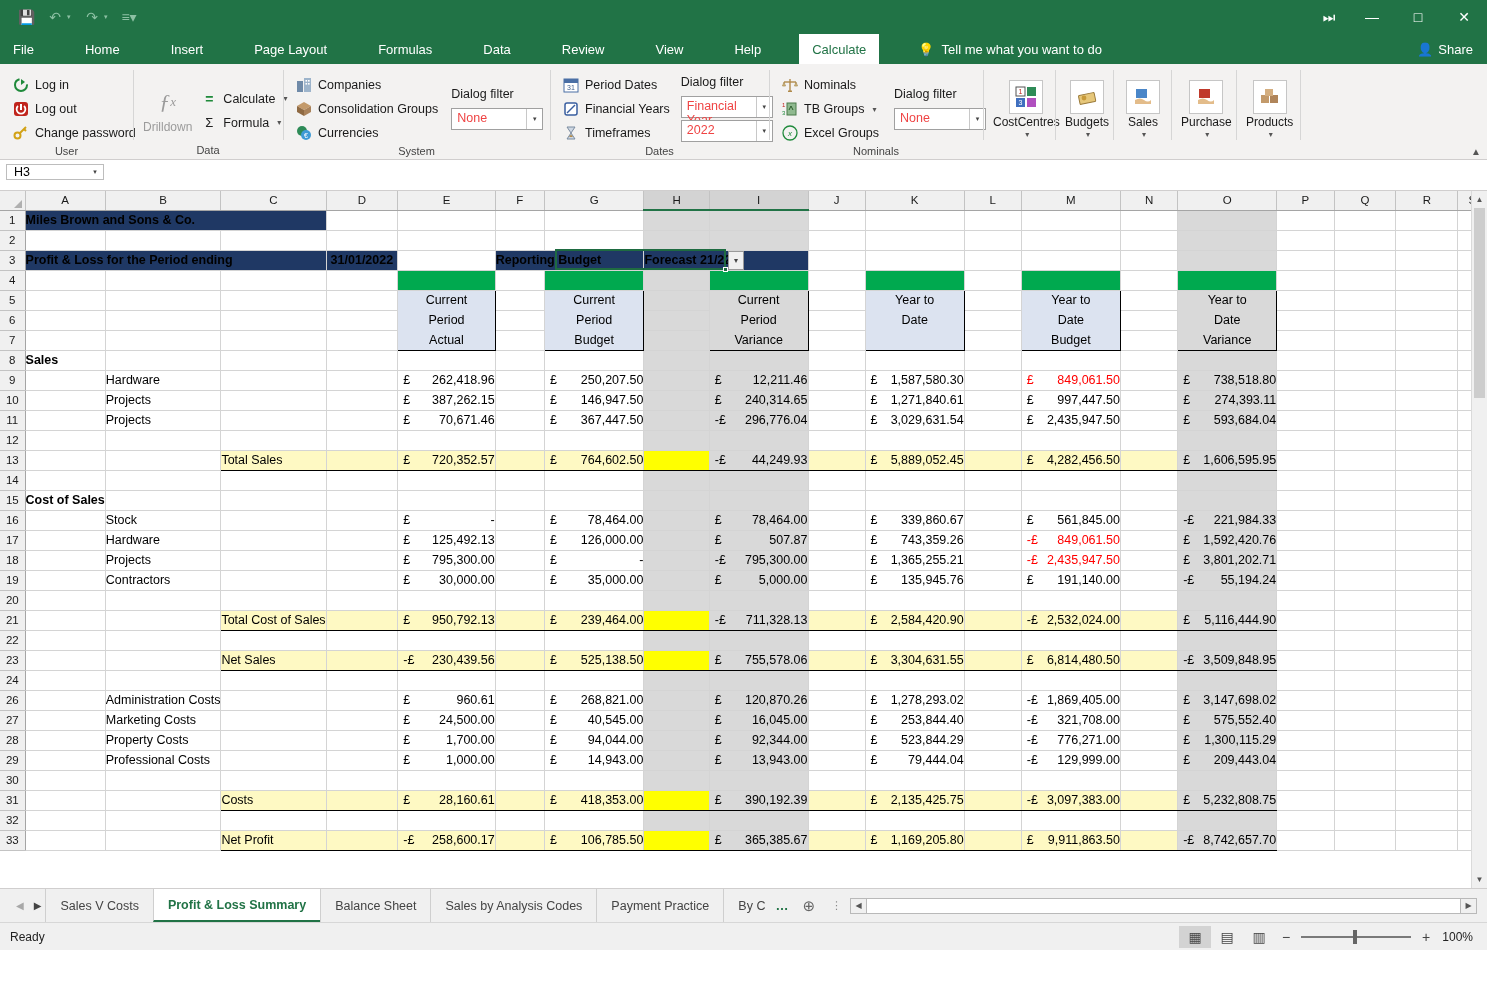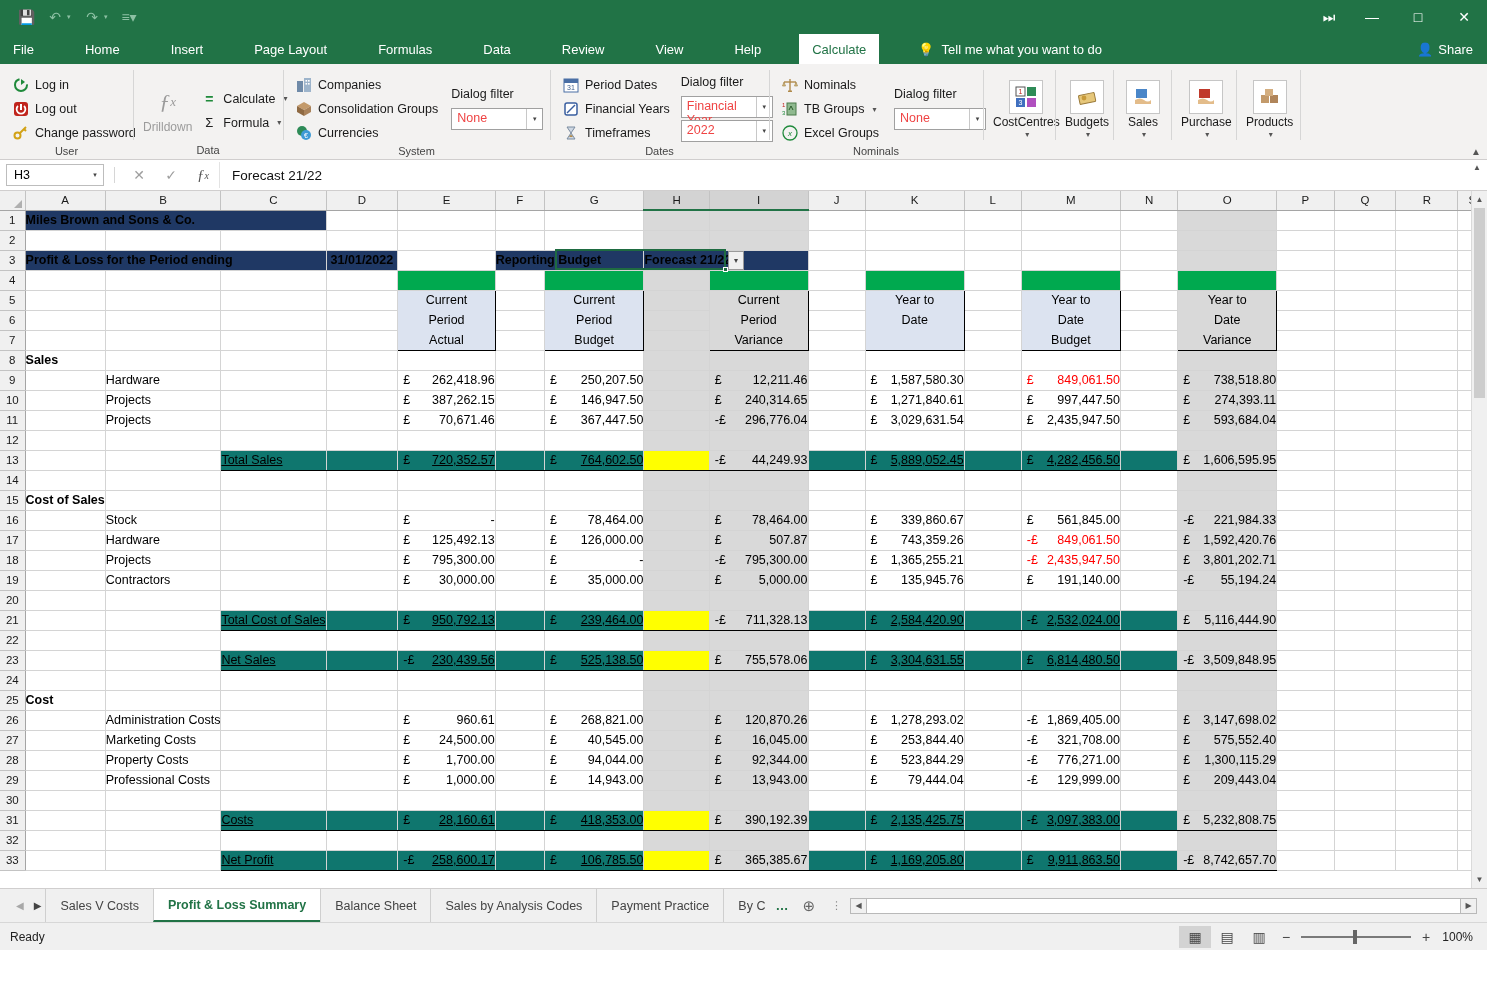--- a/index.html
+++ b/index.html
@@ -94,20 +94,21 @@
     width: 16px; border-left: 1px solid #c8c8c8; display: flex; align-items: center;
     justify-content: center; font-size: 7px; color: #444; background: #fff;
   }
   #ribbon-collapse {
     position: absolute; right: 6px; bottom: 2px; font-size: 10px; color: #555;
   }
   
   #fbar {
     height: 31px; display: flex; align-items: stretch; background: #fff;
     border-bottom: 1px solid #d0cece;
+    flex-direction: column;
   }
   #namebox {
     width: 98px; margin: 4px 0 4px 6px; border: 1px solid #bdbdbd; background: #fff;
     display: flex; align-items: center;
   }
   #namebox .nbval { flex: 1; font-size: 12.5px; padding-left: 7px; }
   #namebox .nbarr { width: 16px; text-align: center; font-size: 7px; color: #444; }
   #fbsep { width: 1px; background: #d6d6d6; margin: 7px 8px 7px 10px; }
   .fbicon {
     width: 32px; display: flex; align-items: center; justify-content: center;
@@ -148,21 +149,21 @@
     font-size: 12.5px; color: #000; vertical-align: middle; overflow: hidden;
     white-space: nowrap;
   }
   .shade { background: #d9d9d9; }
   .navy { background: #1f3864; color: #fff; font-weight: bold; padding-left: 4px; }
   .green { background: #00a94f; }
   .hdrbox {
     background: #dce3f0; border: 1px solid #000; text-align: center; font-size: 12.5px;
   }
   .hdrbox.grey { background: #d9d9d9; }
-  .yel { background: #0f766e; text-decoration: underline; }
+  .yel { background: #fef9c3; }
   .b-top { border-top: 1px solid #000 !important; }
   .b-bot { border-bottom: 1px solid #000 !important; }
   .lbl { padding-left: 4px; }
   .lbl-b { padding-left: 4px; font-weight: bold; }
   .num { position: relative; padding-right: 6px; text-align: right; }
   .cur { position: absolute; left: 5px; }
   .red { color: #ff0000; }
   
   #selcell {
     position: absolute; border: 2px solid #1e6b41; pointer-events: none;
@@ -1137,42 +1138,20 @@
           <td class="cell"></td>
           <td class="cell"></td>
           <td class="cell"></td>
           <td class="cell shade"></td>
           <td class="cell"></td>
           <td class="cell"></td>
           <td class="cell"></td>
           <td class="cell"></td>
         </tr>
         <tr>
-          <td class="rowhdr">25</td>
-          <td class="cell lbl-b"><span>Cost</span></td>
-          <td class="cell"></td>
-          <td class="cell"></td>
-          <td class="cell"></td>
-          <td class="cell"></td>
-          <td class="cell"></td>
-          <td class="cell"></td>
-          <td class="cell shade"></td>
-          <td class="cell shade"></td>
-          <td class="cell"></td>
-          <td class="cell"></td>
-          <td class="cell"></td>
-          <td class="cell"></td>
-          <td class="cell"></td>
-          <td class="cell shade"></td>
-          <td class="cell"></td>
-          <td class="cell"></td>
-          <td class="cell"></td>
-          <td class="cell"></td>
-        </tr>
-        <tr>
           <td class="rowhdr">26</td>
           <td class="cell"></td>
           <td class="cell lbl"><span>Administration Costs</span></td>
           <td class="cell"></td>
           <td class="cell"></td>
           <td class="cell num"><span class="cur">£</span><span class="">960.61</span></td>
           <td class="cell"></td>
           <td class="cell num"><span class="cur">£</span><span class="">268,821.00</span></td>
           <td class="cell shade"></td>
           <td class="cell shade num"><span class="cur">£</span><span class="">120,870.26</span></td>

